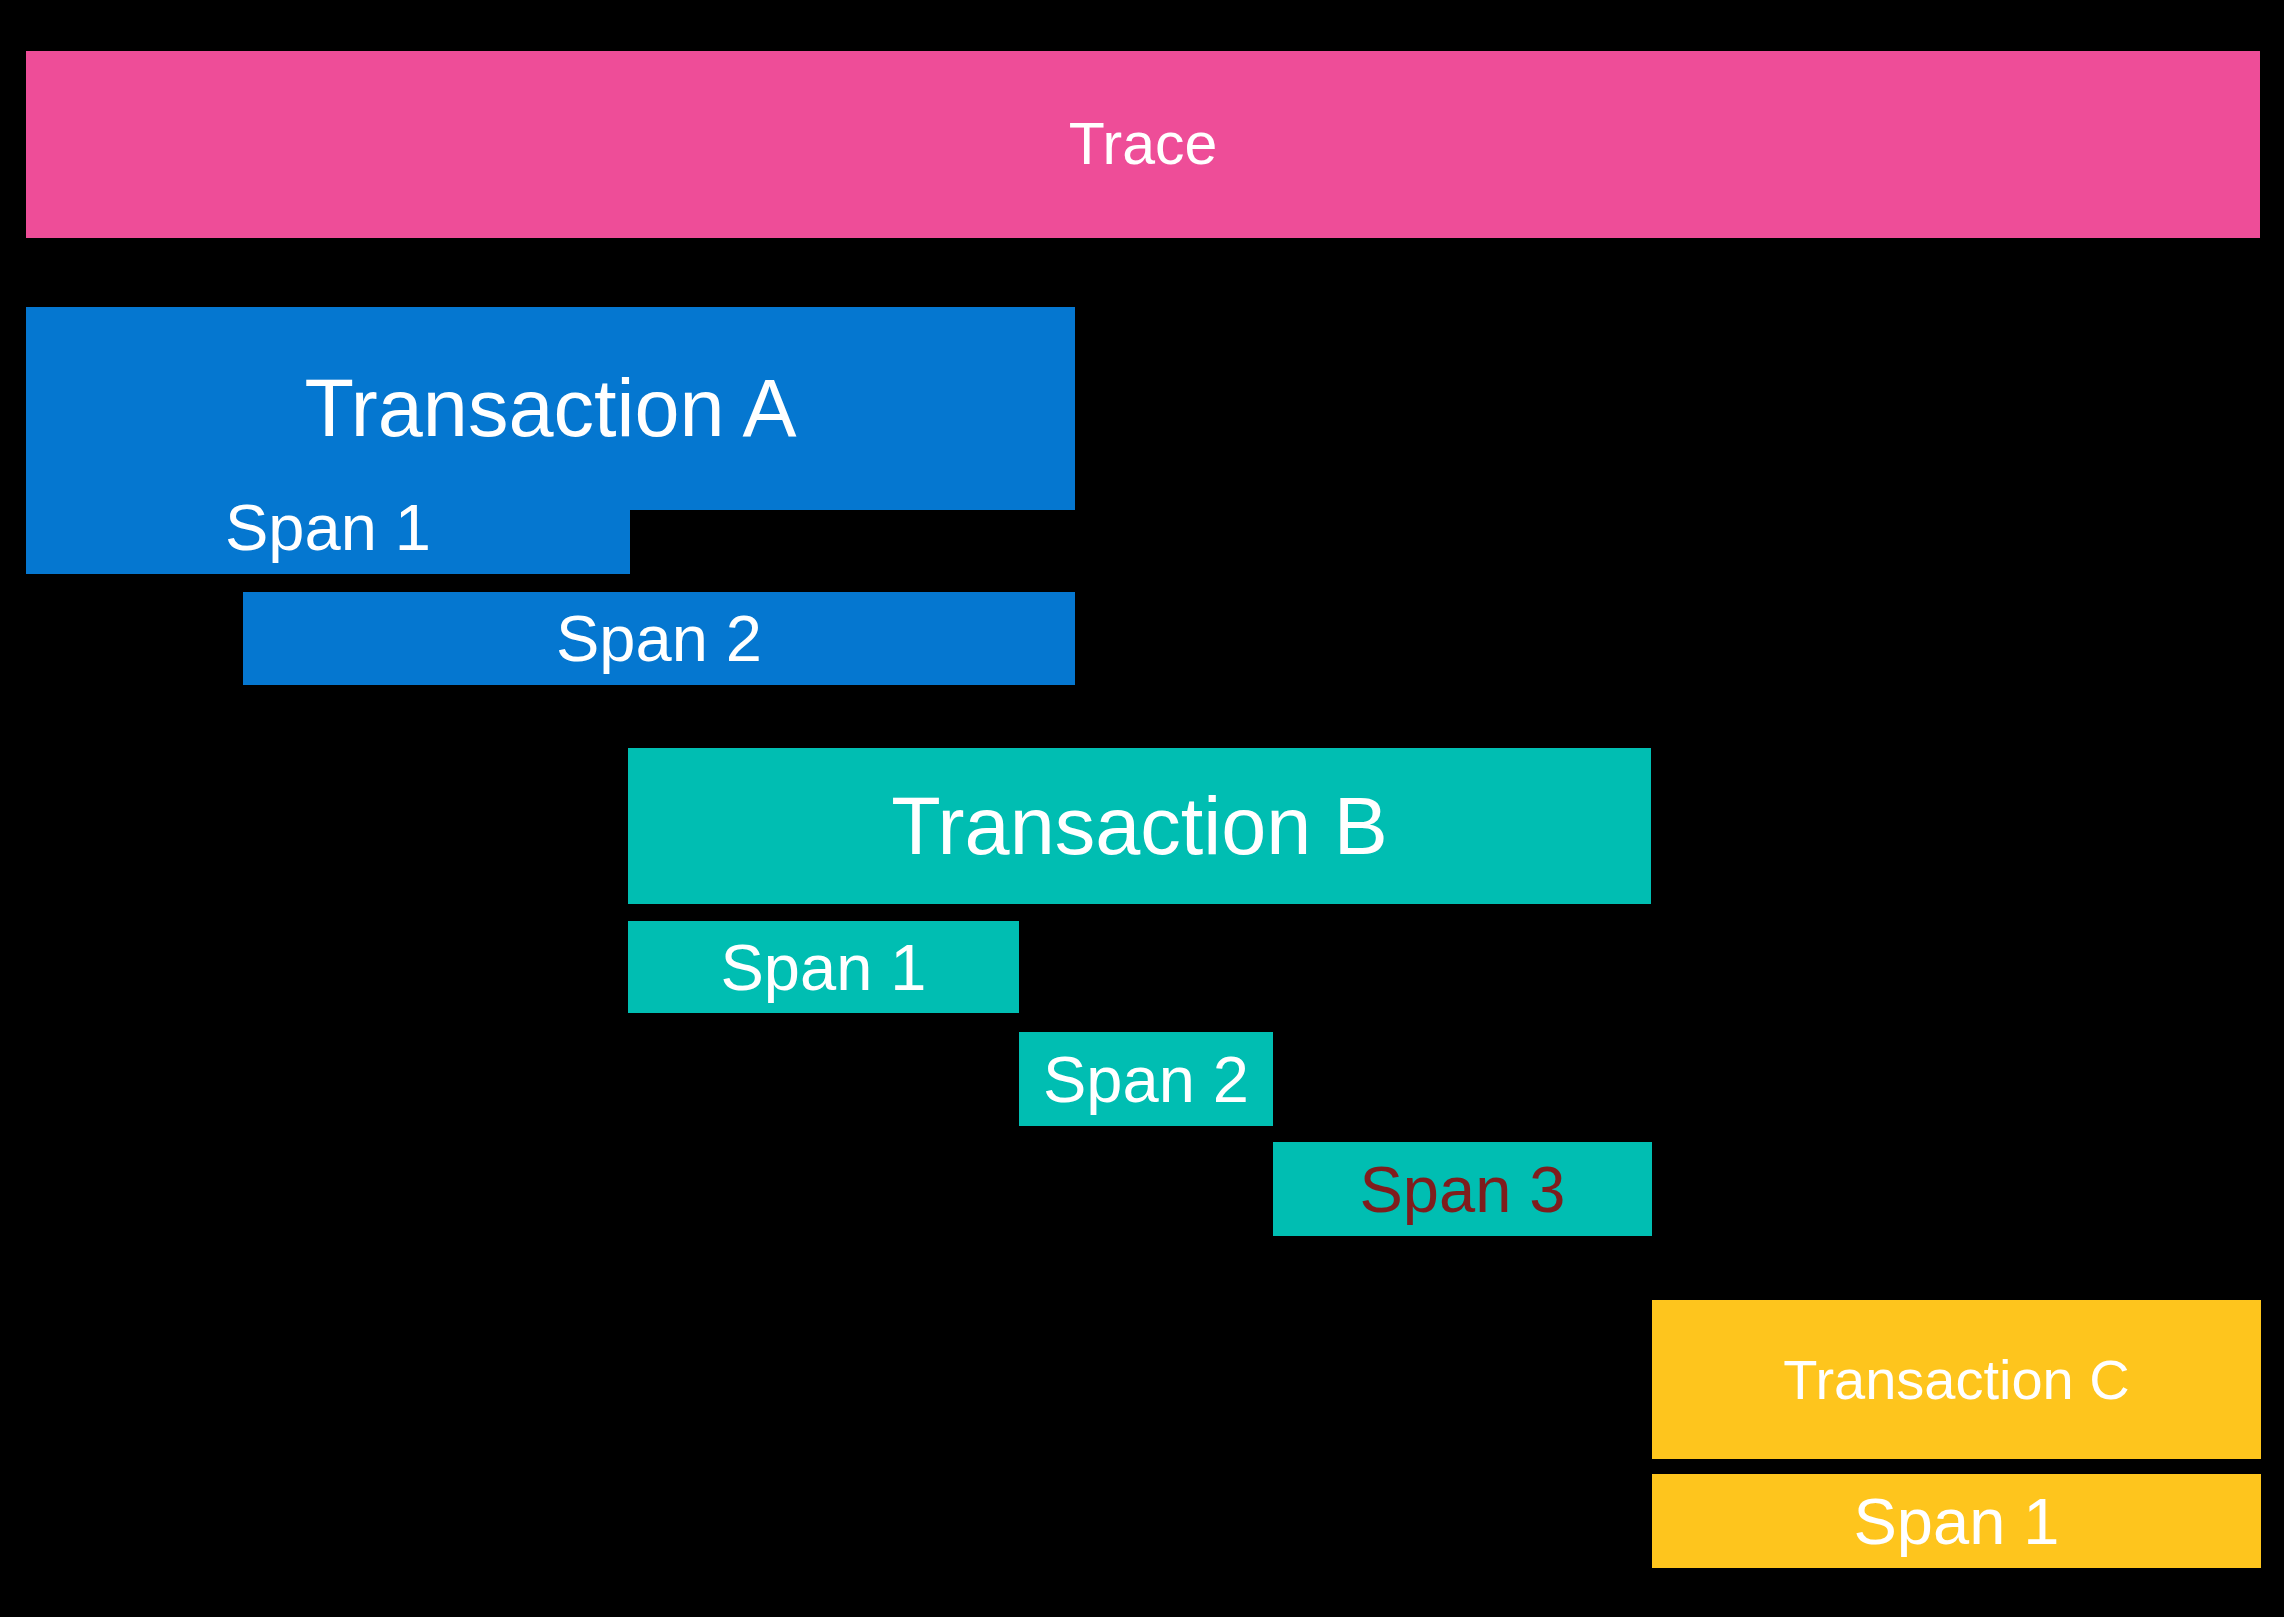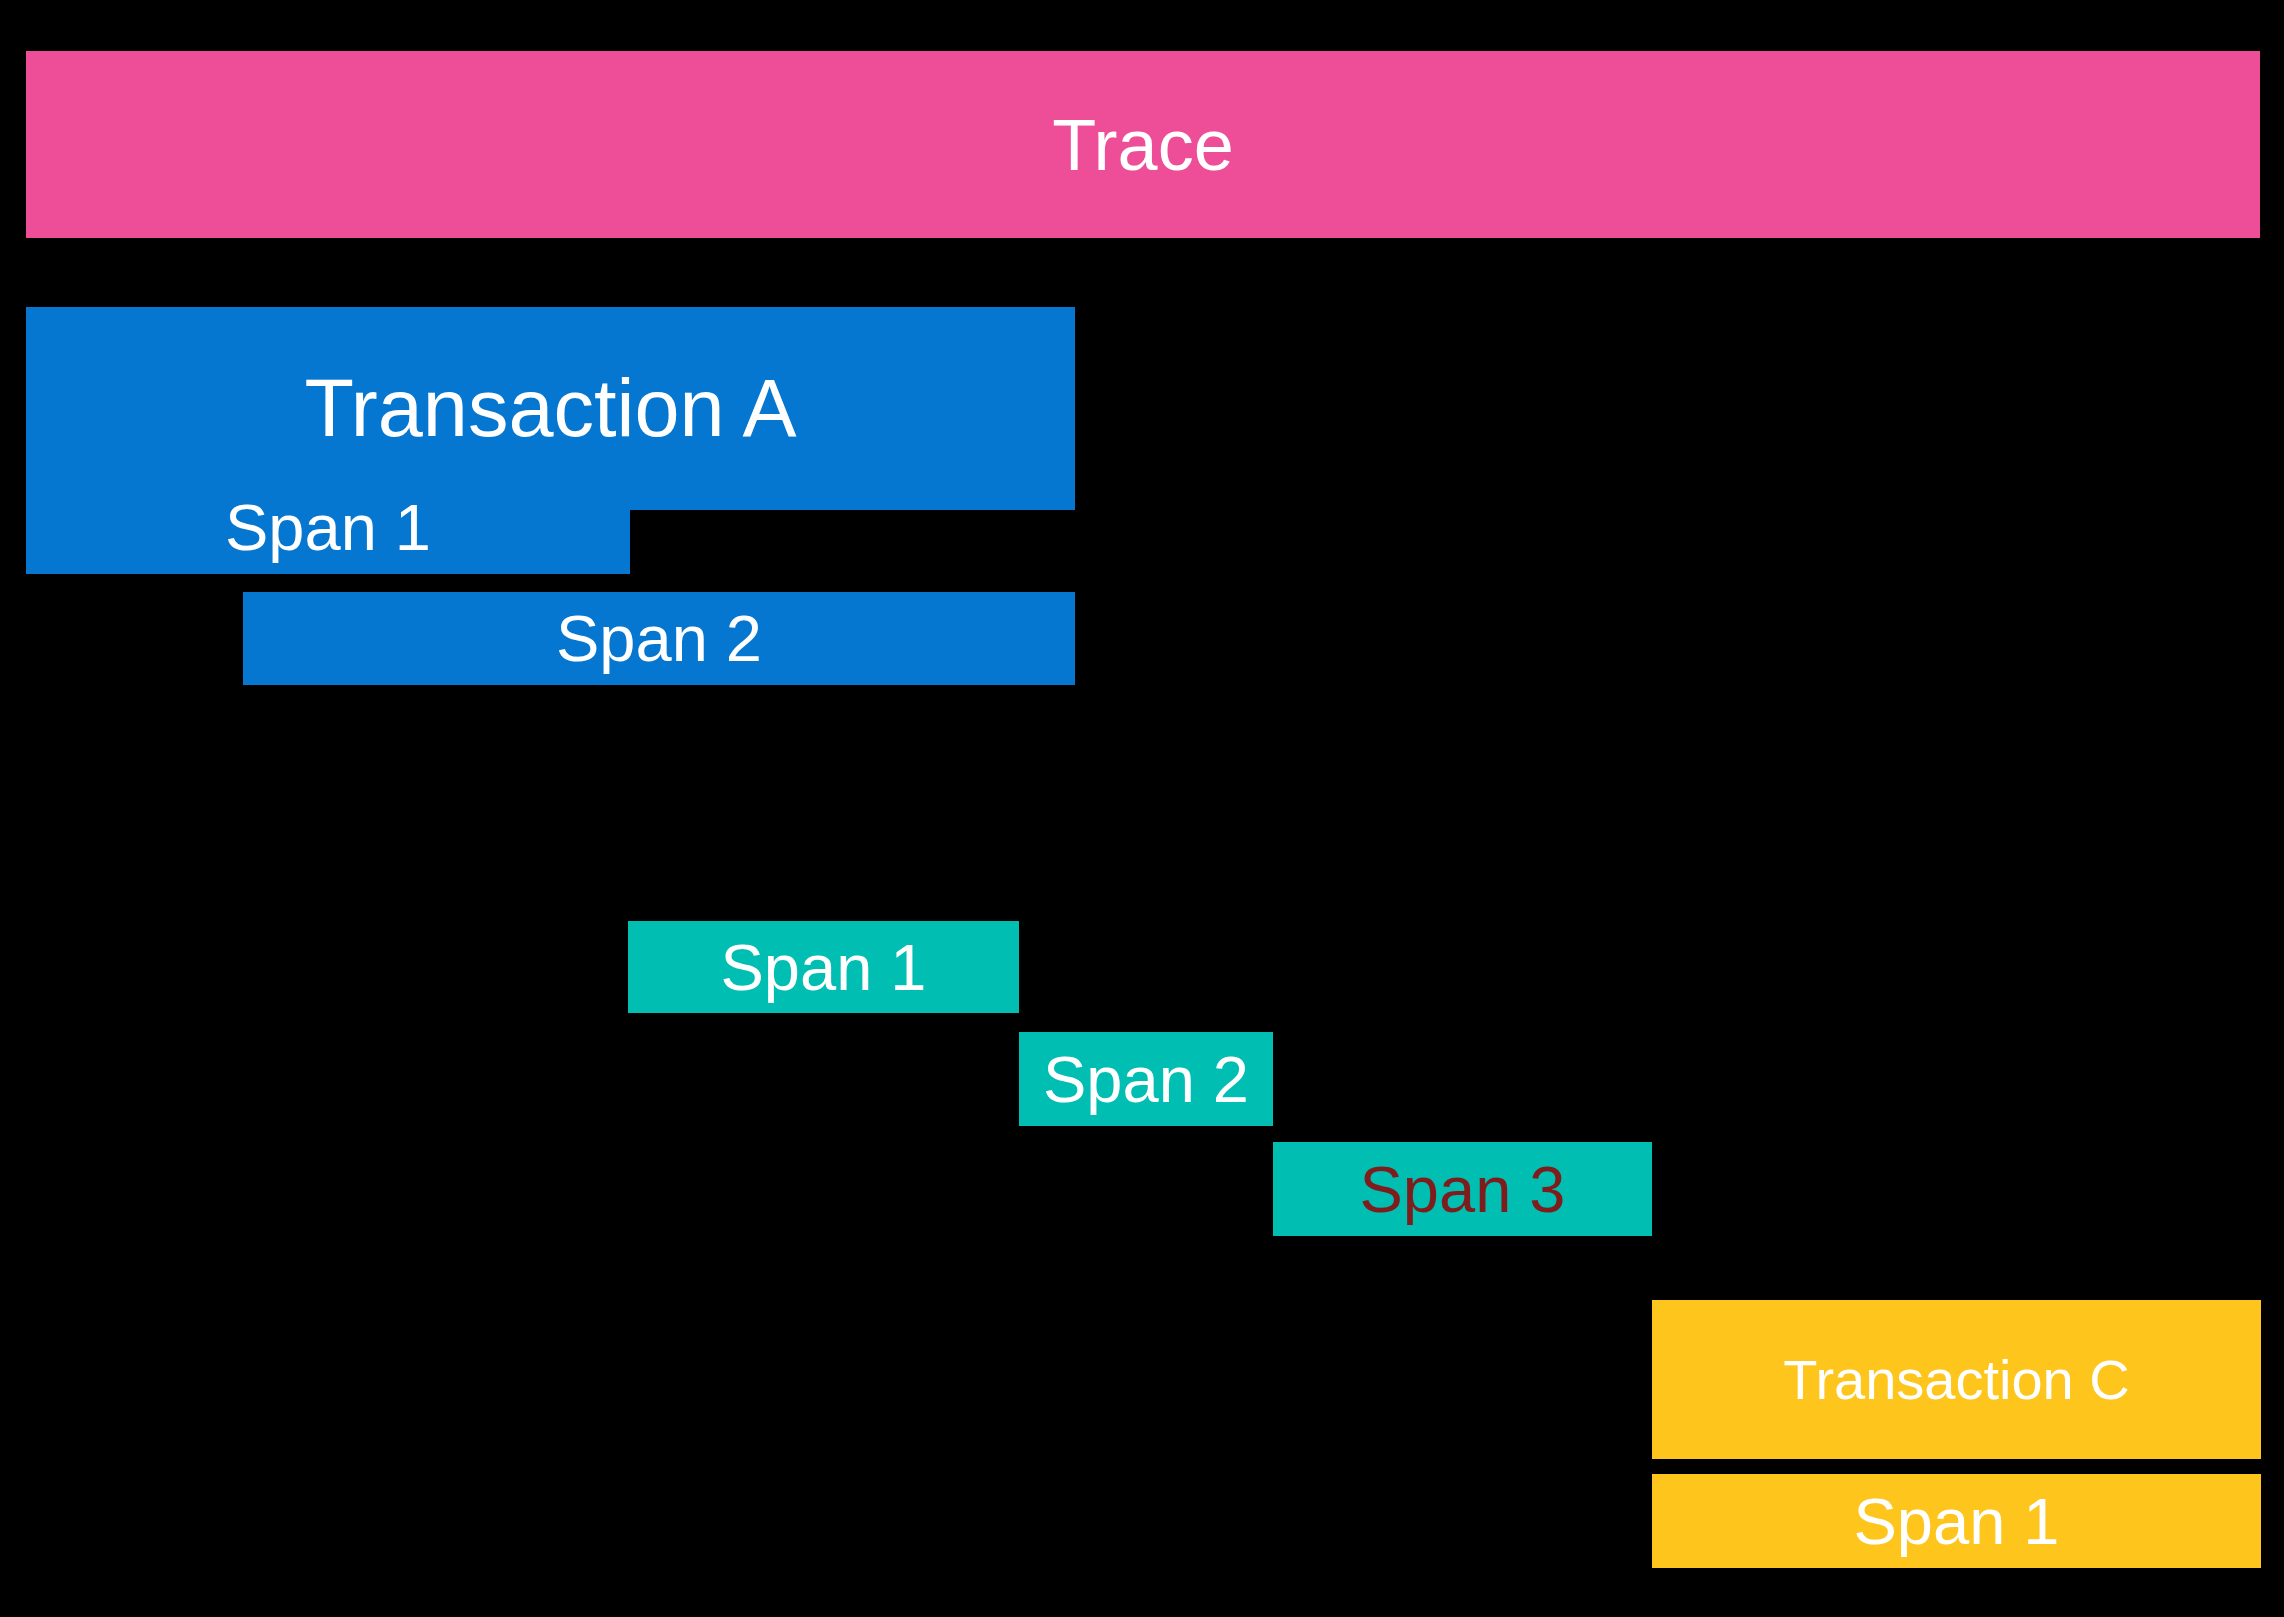--- a/index.html
+++ b/index.html
@@ -27,30 +27,33 @@
     font-weight: 500;
     line-height: 1;
     white-space: nowrap;
   }
 </style>
 </head>
 <body>
 
 <div id="diagram-canvas" style="background: rgb(0, 0, 0); width: 2284px; height: 1618px;">
     <div class="bar" style="left: 26px; top: 51px; width: 2234px; height: 187px; background: rgb(238, 77, 152);">
-      <span class="bar-label" style="font-size: 72px; color: rgb(255, 255, 255);">Trace</span>
+      <span class="bar-label" style="font-size: 59px; color: rgb(255, 255, 255);">Trace</span>
     </div>
     <div class="bar" style="left: 26px; top: 307px; width: 1049px; height: 203px; background: rgb(5, 119, 208);">
       <span class="bar-label" style="font-size: 81px; color: rgb(255, 255, 255);">Transaction A</span>
     </div>
     <div class="bar" style="left: 26px; top: 481px; width: 604px; height: 93px; background: rgb(5, 119, 208);">
       <span class="bar-label" style="font-size: 65px; color: rgb(255, 255, 255);">Span 1</span>
     </div>
     <div class="bar" style="left: 243px; top: 592px; width: 832px; height: 93px; background: rgb(5, 119, 208);">
       <span class="bar-label" style="font-size: 65px; color: rgb(255, 255, 255);">Span 2</span>
+    </div>
+    <div class="bar" style="left: 628px; top: 748px; width: 1023px; height: 156px; background: rgb(0, 190, 178);">
+      <span class="bar-label" style="font-size: 81px; color: rgb(255, 255, 255);">Transaction B</span>
     </div>
     <div class="bar" style="left: 628px; top: 921px; width: 391px; height: 92px; background: rgb(0, 190, 178);">
       <span class="bar-label" style="font-size: 65px; color: rgb(255, 255, 255);">Span 1</span>
     </div>
     <div class="bar" style="left: 1019px; top: 1032px; width: 254px; height: 94px; background: rgb(0, 190, 178);">
       <span class="bar-label" style="font-size: 65px; color: rgb(255, 255, 255);">Span 2</span>
     </div>
     <div class="bar" style="left: 1273px; top: 1142px; width: 379px; height: 94px; background: rgb(0, 190, 178);">
       <span class="bar-label" style="font-size: 65px; color: #7f1d1d;">Span 3</span>
     </div>

